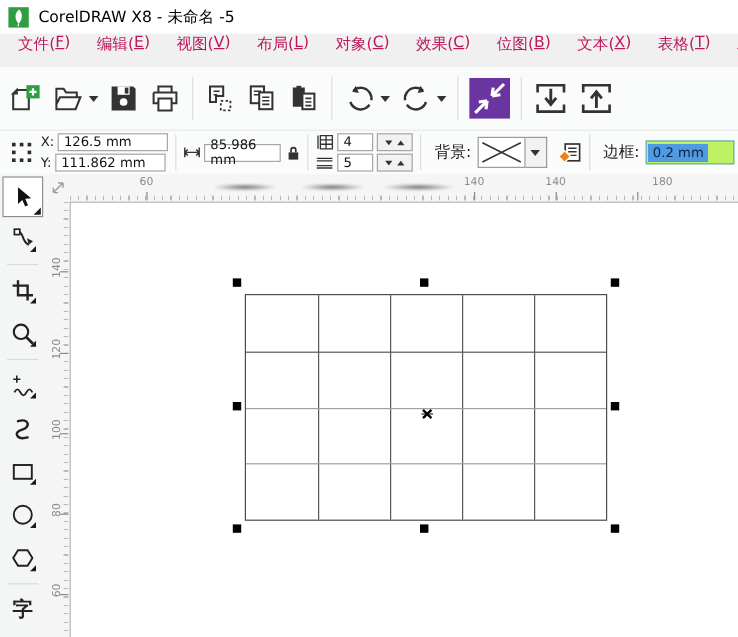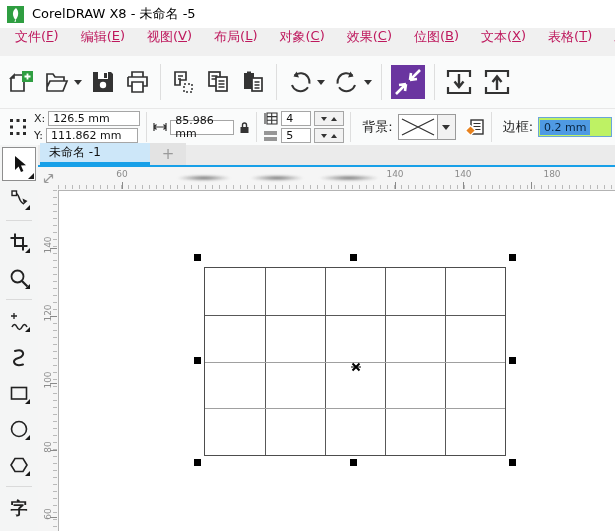--- a/index.html
+++ b/index.html
@@ -376,28 +376,20 @@
         </svg>
       </div>
       <div class="toolsep"></div>
       <div class="tool">
         <span class="text-glyph">字</span>
       </div>
     </div>
 
     <div class="rightcol">
 
-      <div class="tabbar">
-        <div class="doctab">
-          <span>未命名 -1</span>
-        </div>
-        <div class="newtab">
-          <span>+</span>
-        </div>
-      </div>
 
       <div class="hruler-row">
         <div class="ruler-corner">
           <svg width="13" height="13" viewBox="0 0 13 13">
             <path d="M2.5 10.5 L10.5 2.5 M10.5 2.5 h-4 M10.5 2.5 v4 M2.5 10.5 h4 M2.5 10.5 v-4" stroke="#9a9a9a" stroke-width="1.2" fill="none"></path>
           </svg>
         </div>
         <div class="hruler">
           <div class="ticks"></div>
           <div class="hlabel" style="left:64px">60</div>

